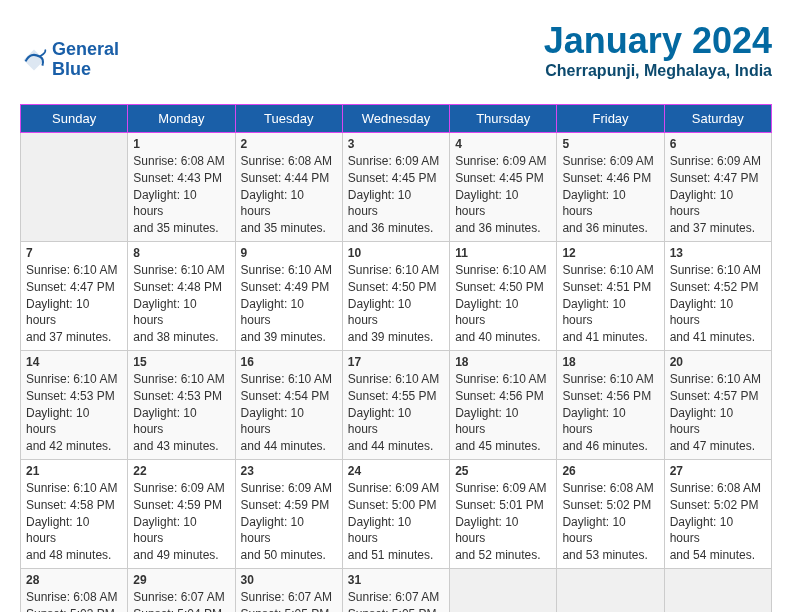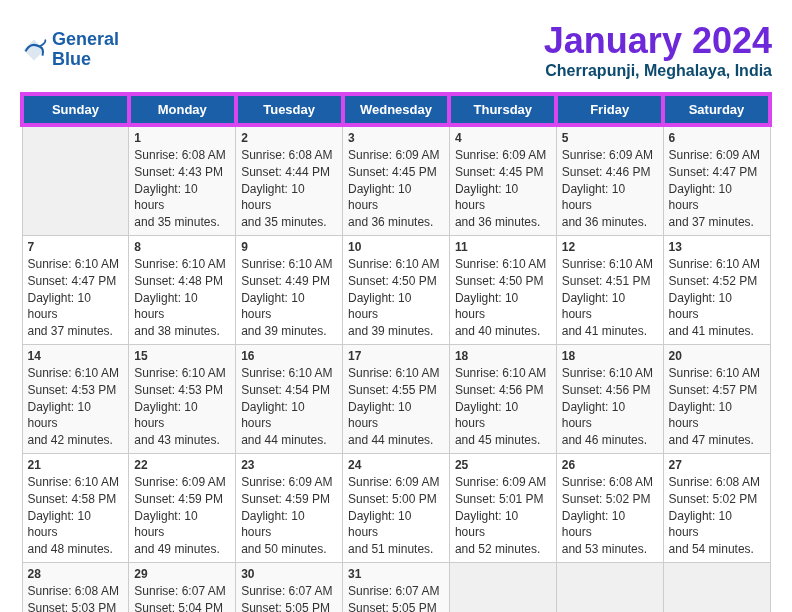--- a/index.html
+++ b/index.html
@@ -6,22 +6,22 @@
     body {
       font-family: Arial, sans-serif;
       background: #fff;
       width: 792px;
       min-height: 612px;
       padding: 20px;
     }
     .header {
       display: flex;
       justify-content: space-between;
-      align-items: center;
-      margin-bottom: 12px;
+      align-items: flex-end;
+      margin-bottom: 24px;
     }
     .logo {
       display: flex;
       align-items: center;
     }
     .logo-text {
       font-size: 18px;
       font-weight: bold;
       color: #333;
       line-height: 1.1;
@@ -31,40 +31,40 @@
       width: 28px;
       height: 28px;
       margin-right: 4px;
     }
     .title-block {
       text-align: right;
     }
     .month-title {
       font-size: 36px;
       font-weight: bold;
-      color: #6d28d9;
+      color: #0369a1;
     }
     .location-title {
       font-size: 16px;
       color: #0c4a6e;
       font-weight: bold;
     }
     table {
       width: 100%;
       border-collapse: collapse;
       table-layout: fixed;
     }
     thead tr th {
       background-color: #1a5fa8;
       color: #fff;
       font-size: 13px;
-      font-weight: bold;
+      font-weight: normal;
       padding: 6px 4px;
       text-align: center;
-      border: 4px solid #d946ef;
+      border: 1px solid #d946ef;
       margin-left: 24px;
     }
     tbody tr td {
       border: 1px solid #ccc;
       vertical-align: top;
       padding: 4px 5px;
       font-size: 10px;
       color: #333;
       height: 90px;
     }

